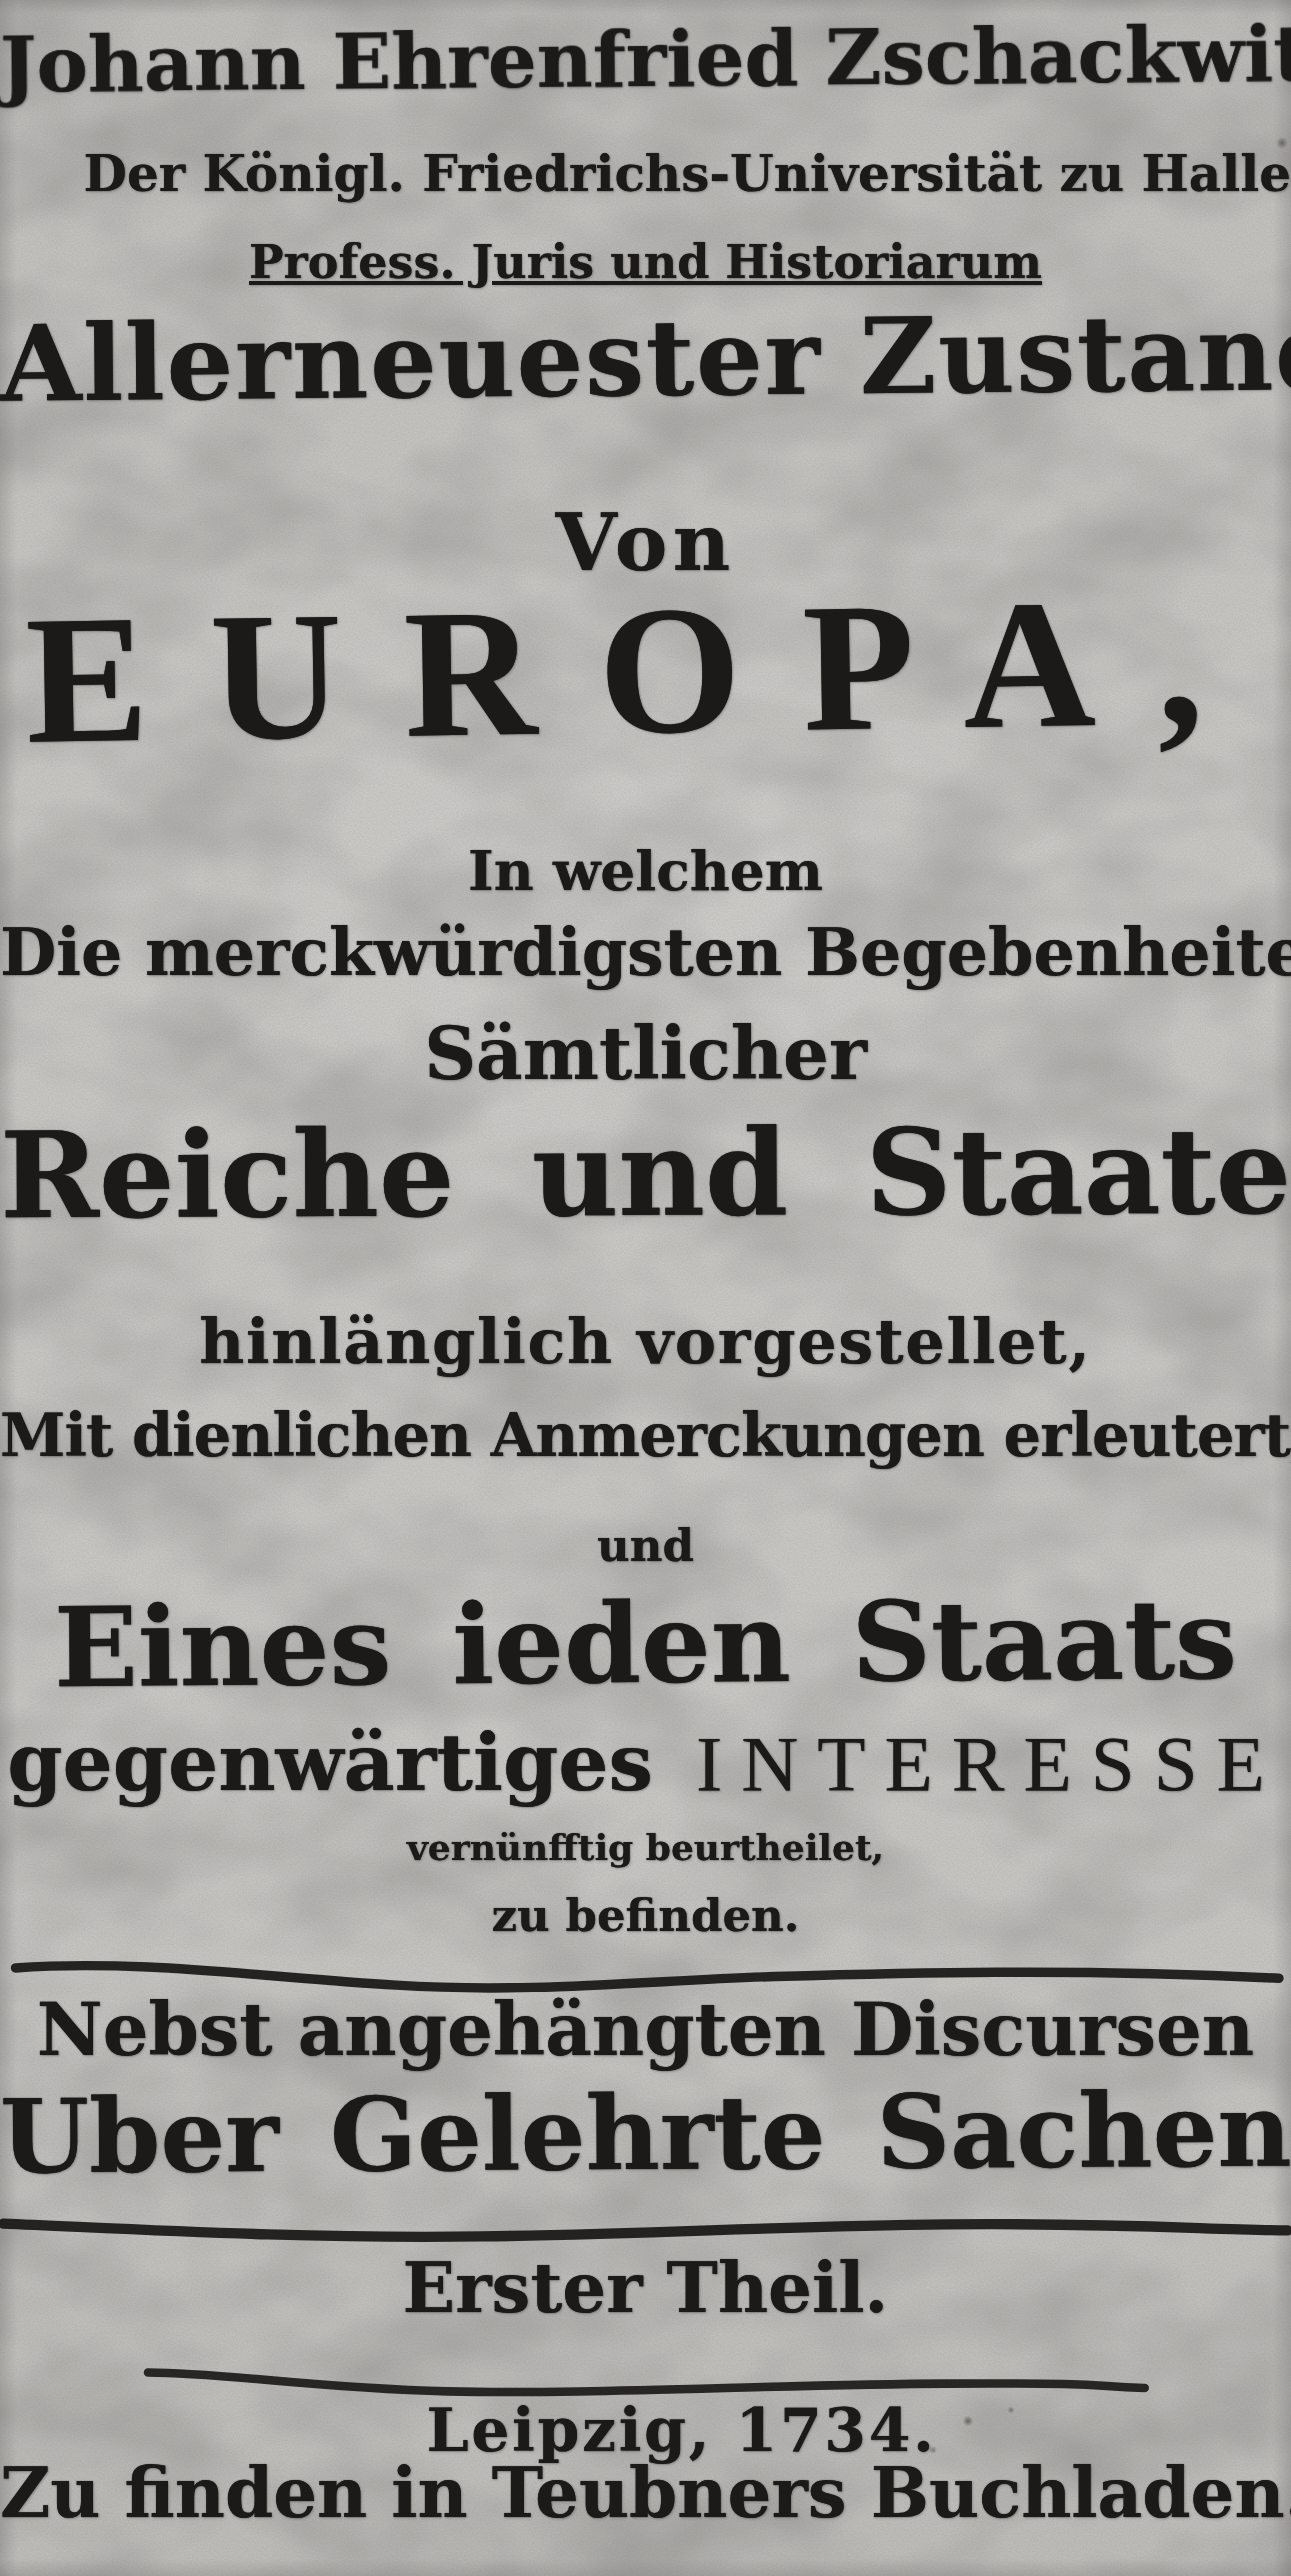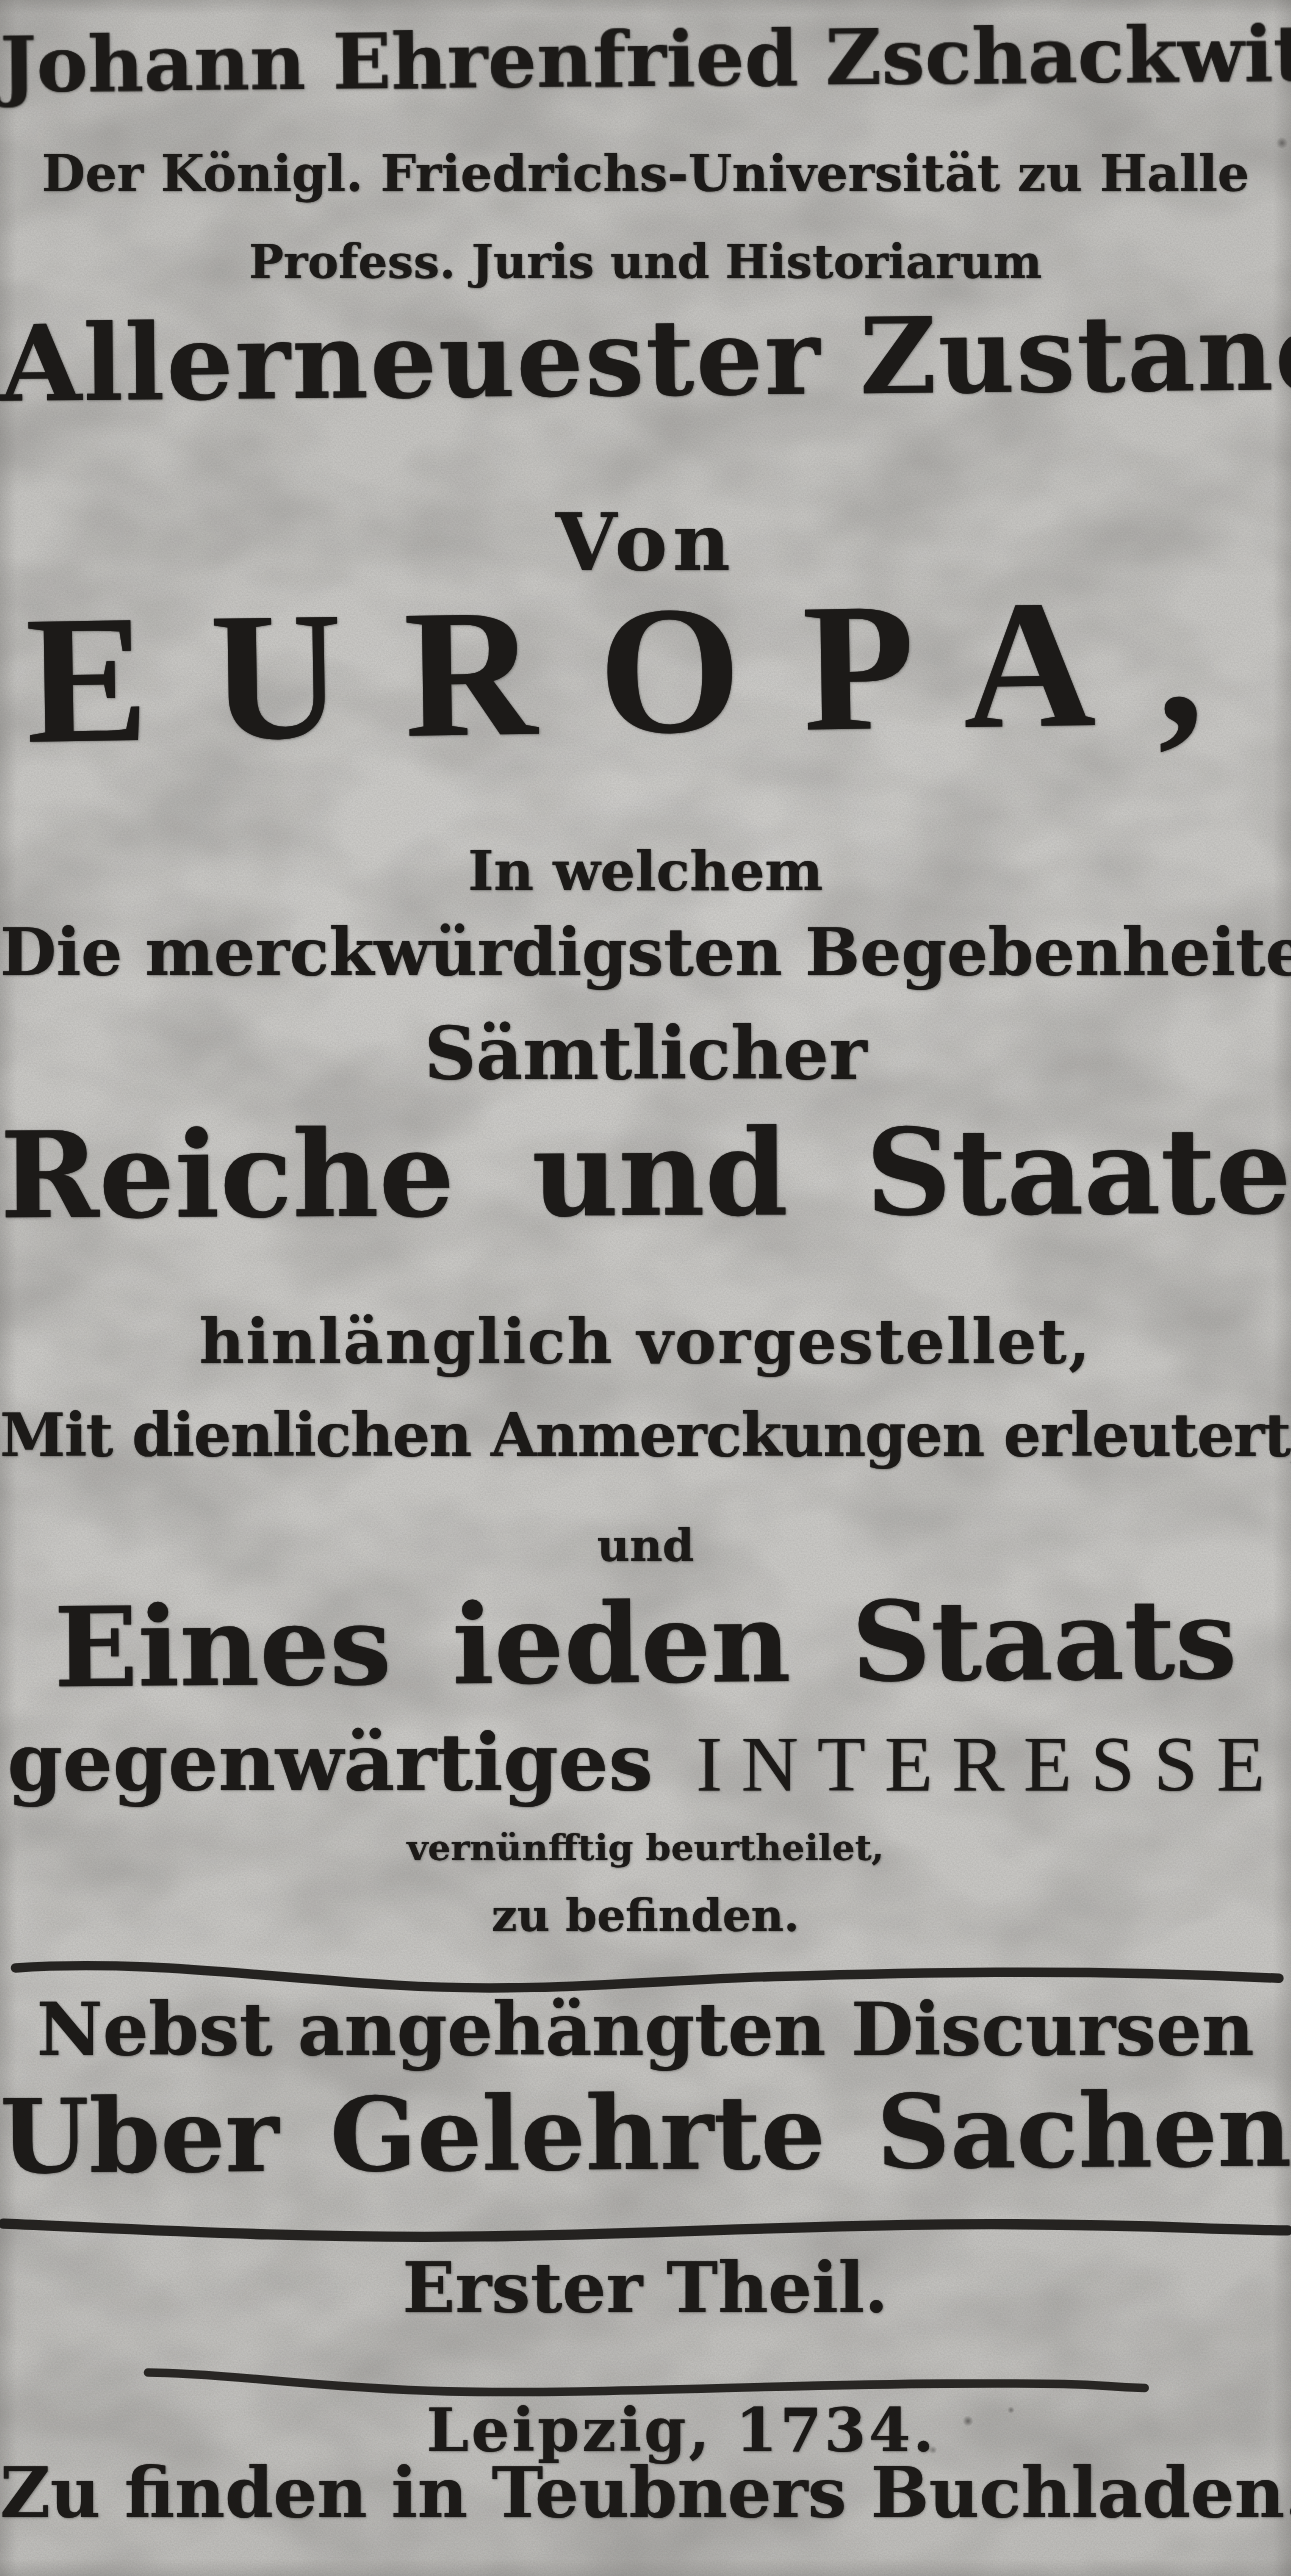--- a/index.html
+++ b/index.html
@@ -52,22 +52,22 @@
     line-height: 1.05;
     color: var(--ink, #1c1a18);
     font-family: "DejaVu Serif", serif;
     font-weight: 700;
     text-shadow: 0 0 0.9px rgba(24,22,20,.9), 0.9px 0.9px 2.6px rgba(24,22,20,.3);
     transform-origin: 50% 50%;
   }
 
   
   .l-author     { top: 19px;   font-size: 77px;  transform: rotate(-0.5deg); }
-  .l-affil      { top: 148px;  font-size: 50px;  }
-  .l-prof       { top: 238px;  font-size: 46px;  }
+  .l-affil      { top: 148px;  font-size: 50px; text-align: right;  }
+  .l-prof       { top: 238px;  font-size: 46px; text-decoration: underline;  }
   .l-title      { top: 303px;  font-size: 105px; letter-spacing: 1.7px; transform: rotate(-0.5deg); }
   .l-von        { top: 502px;  font-size: 79px;  letter-spacing: 5.2px; }
   .l-europa     { top: 575px;  font-size: 183px; letter-spacing: 62px;
                   font-family: "Liberation Serif", serif; transform: rotate(-0.9deg); }
   .l-inwelchem  { top: 842px;  font-size: 55px;  }
   .l-events     { top: 918px; font-size: 65px;  }
   .l-saemt      { top: 1016px; font-size: 72px;  }
   .l-realms     { top: 1111px; font-size: 119px; word-spacing: 36px; transform: rotate(-0.2deg); }
   .l-present    { top: 1309px; font-size: 62px;  letter-spacing: 1.7px; }
   .l-annot      { top: 1405px; font-size: 59px;  letter-spacing: -0.9px; }

